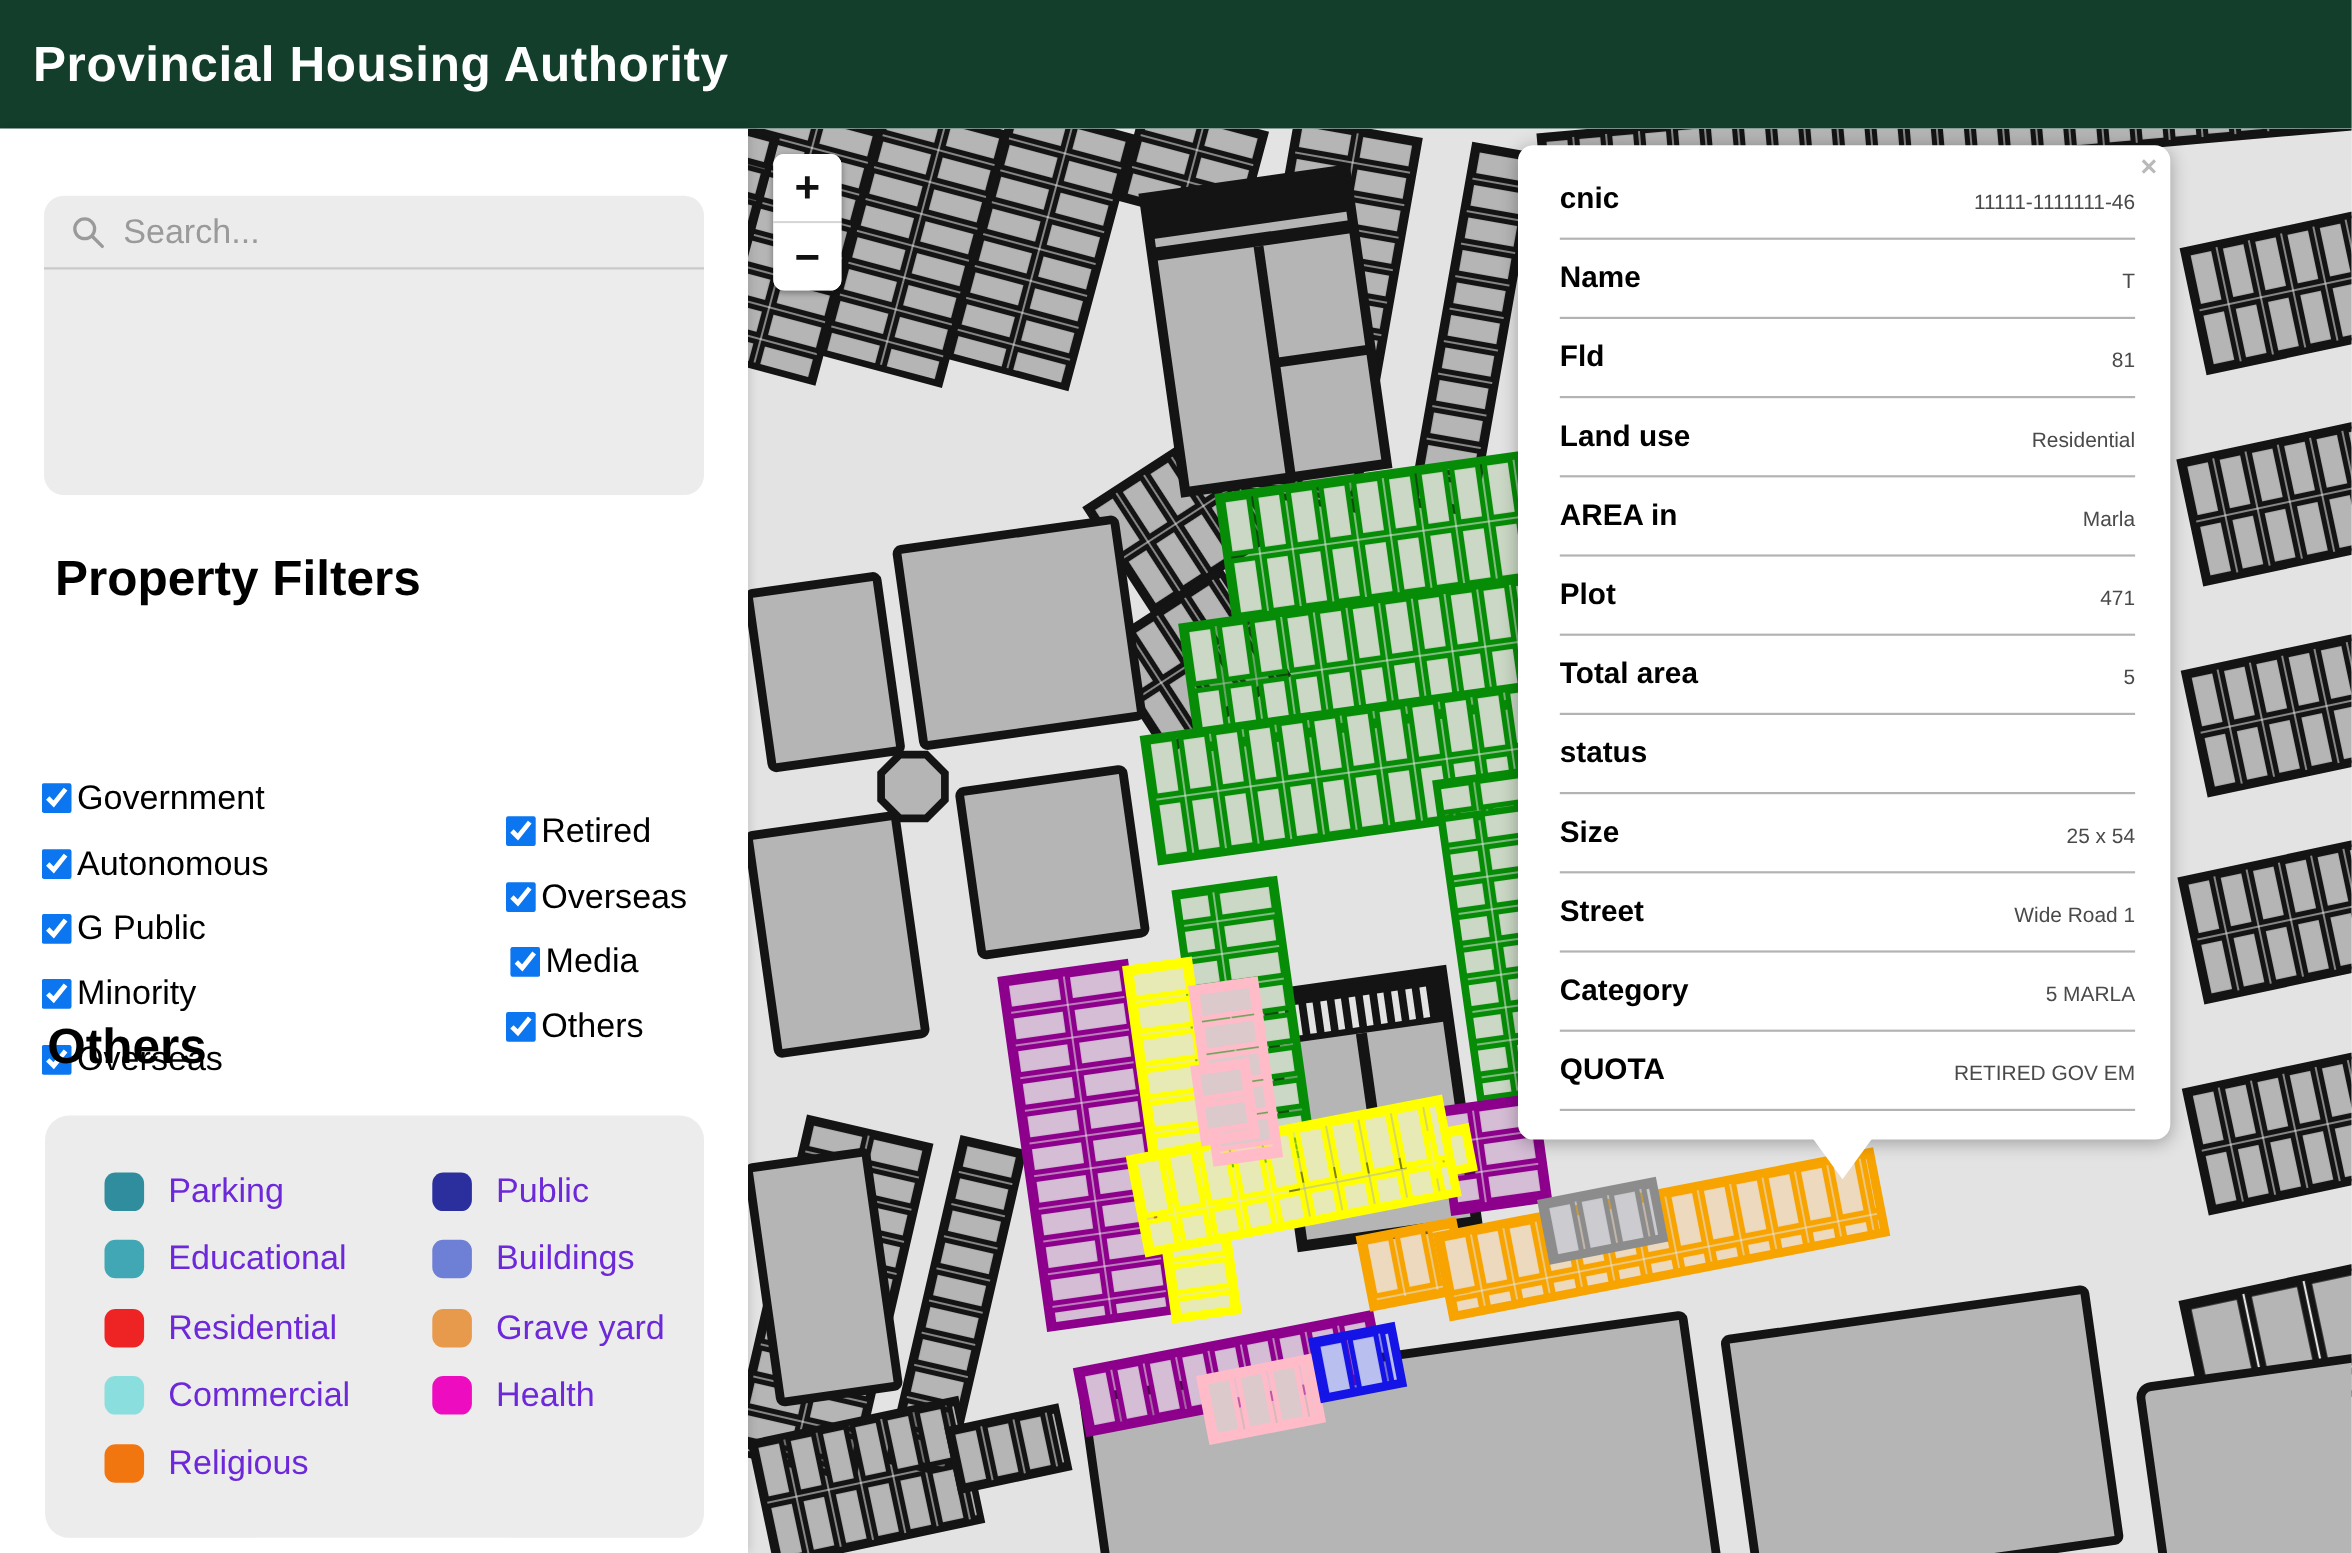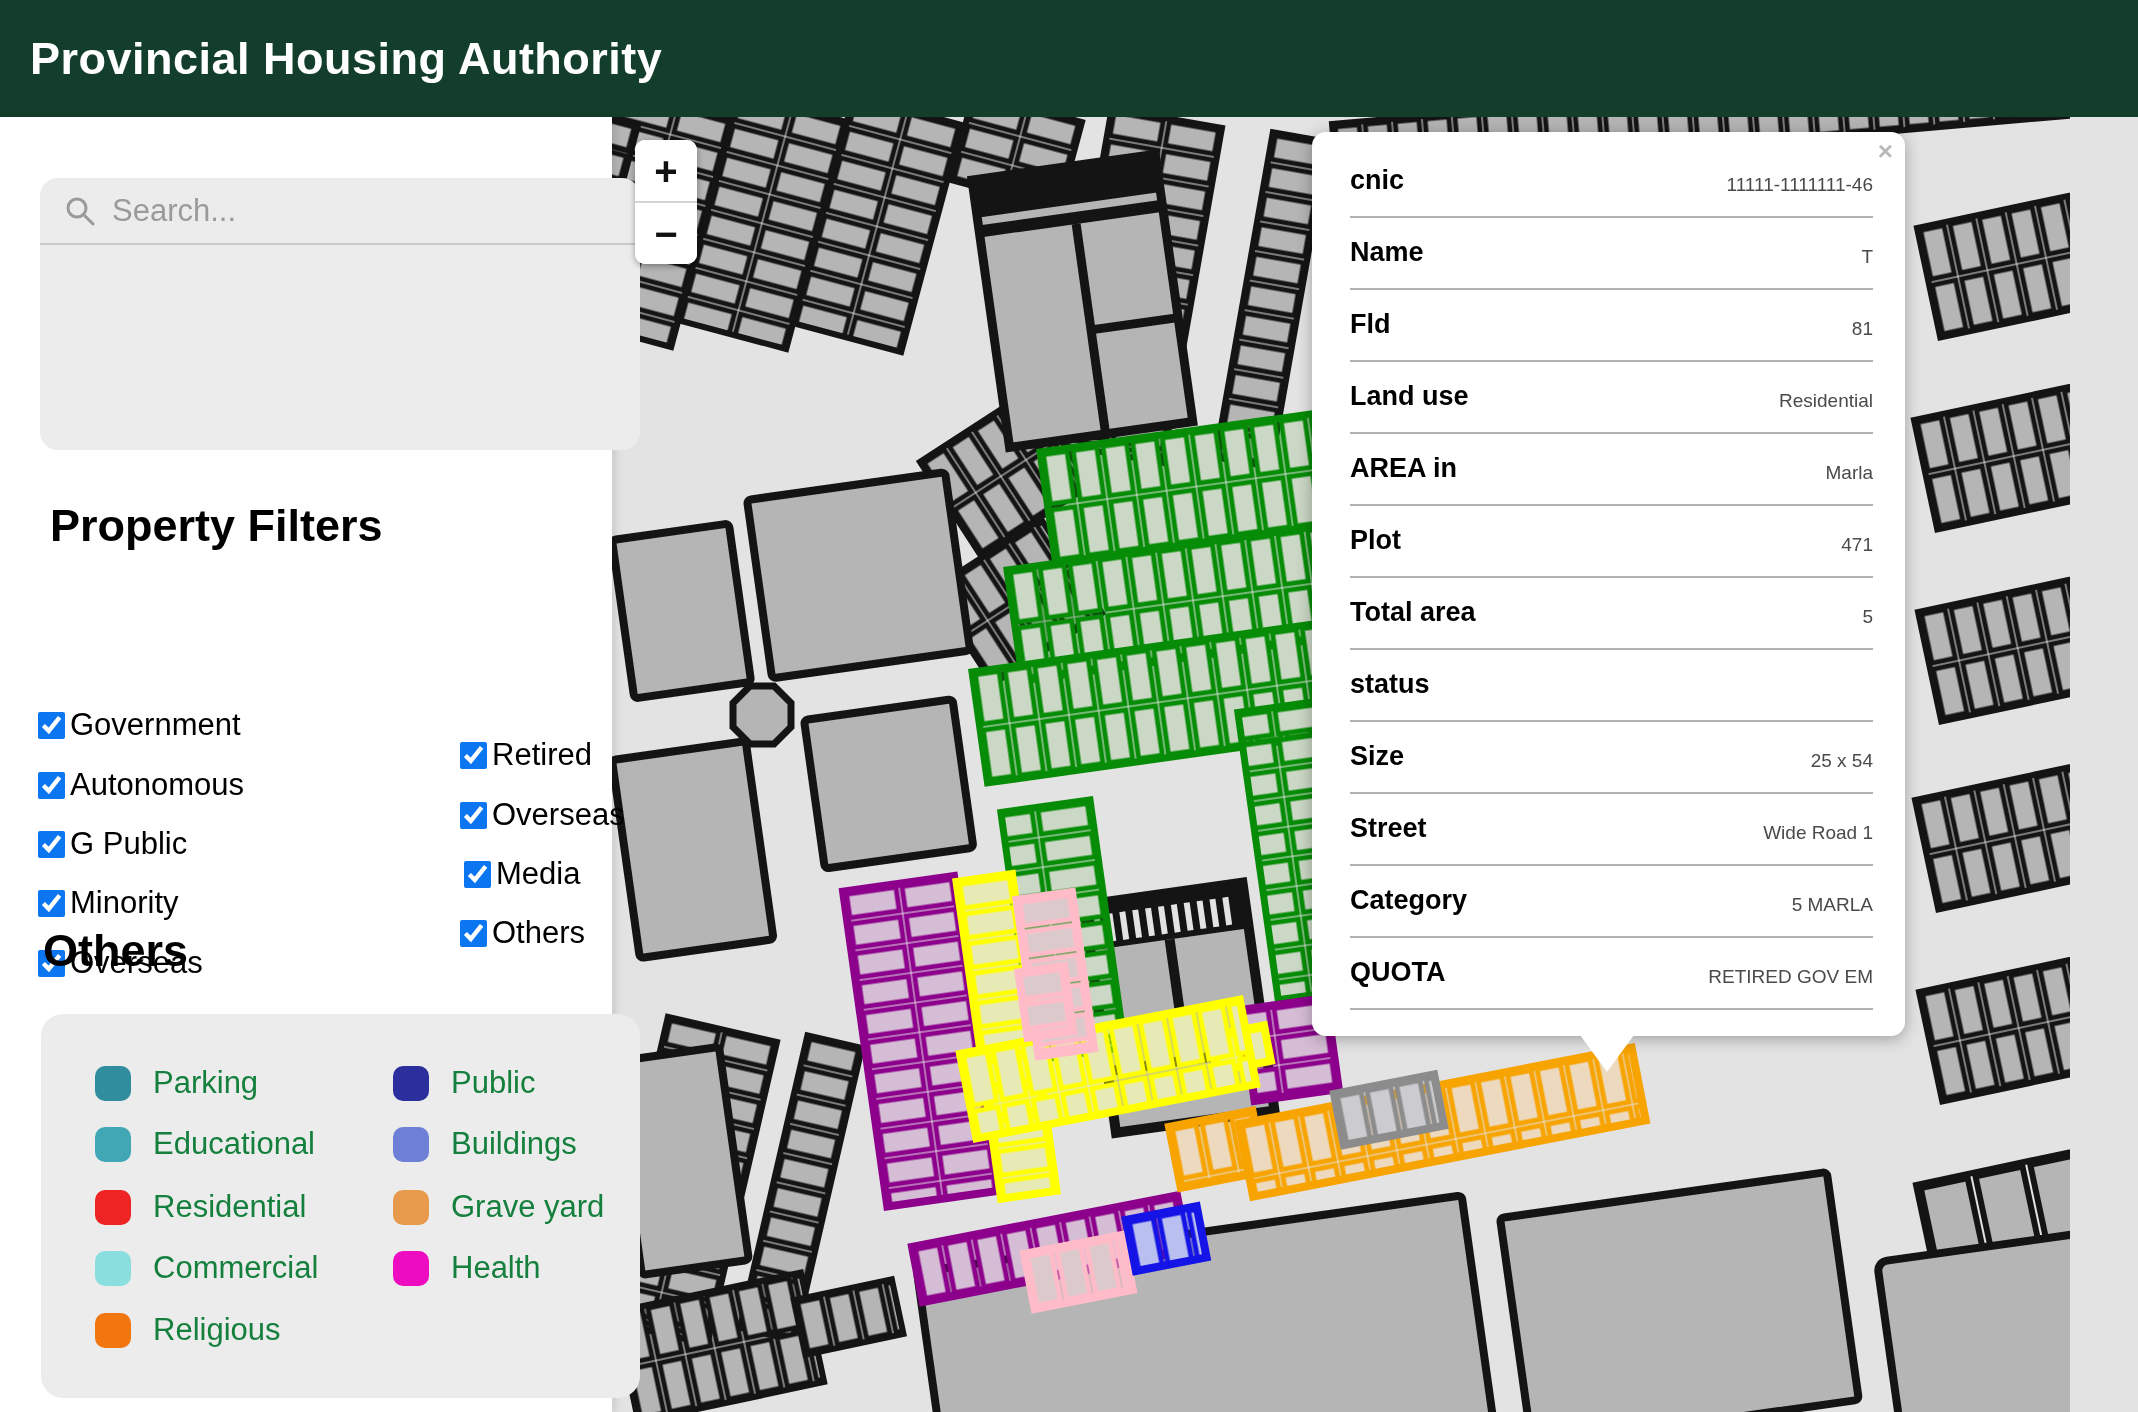--- a/index.html
+++ b/index.html
@@ -3,39 +3,39 @@
 <meta charset="utf-8">
 <style>
   * { margin:0; padding:0; box-sizing:border-box; }
   html,body { width:2138px; height:1412px; overflow:hidden; background:#fff;
     font-family:"Liberation Sans", sans-serif; }
   
   .hdr { height:117px; background:#123e2b; display:flex; align-items:center; padding-left:30px; }
   .hdr h1 { color:#fff; font-size:45px; font-weight:700; letter-spacing:.5px; }
   
   .main { display:flex; height:1295px; }
-  .sidebar { width:612px; position:relative; background:#fff; z-index:3;
+  .sidebar { width:680px; position:relative; background:#fff; z-index:3;
     box-shadow:3px 0 8px rgba(0,0,0,.12);text-decoration:underline; }
   .map { flex:1; position:relative; background:#e3e3e3; overflow:hidden; }
   .map svg { position:absolute; left:0; top:0; }
   
   .searchbox { position:absolute; left:40px; top:61px; width:600px; height:272px;
     background:#ececec; border-radius:18px; }
   .search-row { display:flex; align-items:center; gap:16px; height:67px;
     border-bottom:2px solid #c9c9c9; padding:0 24px; }
   .search-row input { flex:1; border:none; outline:none; background:transparent;
     font-size:31px; color:#555; font-family:"Liberation Sans",sans-serif; }
   .search-row input::placeholder { color:#9a9a9a; }
   .pf-title { position:absolute; left:50px; top:383px; font-size:45px; font-weight:700; color:#000; }
   .cb { position:absolute; display:flex; align-items:center; gap:5px; font-size:31px; color:#000; }
   .cb input { width:27px; height:27px; accent-color:#0b76f0; flex:none; }
   .lg-title { position:absolute; left:43px; top:808px; font-size:45px; font-weight:700; color:#000; }
   .lg-panel { position:absolute; left:41px; top:897px; width:599px; height:384px;
     background:#ececec; border-radius:22px; }
-  .lg-item { position:absolute; display:flex; align-items:center; gap:22px; font-size:31px; color:#15803d; }
+  .lg-item { position:absolute; display:flex; align-items:center; gap:22px; font-size:31px; color:#6d28d9; }
   .swatch { width:36px; height:35px; border-radius:10px; flex:none; }
   
   .zoomctl { position:absolute; left:23px; top:23px; width:62px; background:#fff;
     border-radius:10px; box-shadow:0 2px 6px rgba(0,0,0,.35); overflow:hidden; z-index:5; }
   .zoomctl button { display:block; width:100%; height:61px; border:none; background:#fff;
     font-size:40px; font-weight:700; color:#111; cursor:pointer; line-height:58px;
     font-family:"Liberation Sans",sans-serif; }
   .zoomctl .sep { height:2px; background:#d4d4d4; }
   
   .popup { position:absolute; left:700px; top:15px; width:593px; height:904px; background:#fff;

